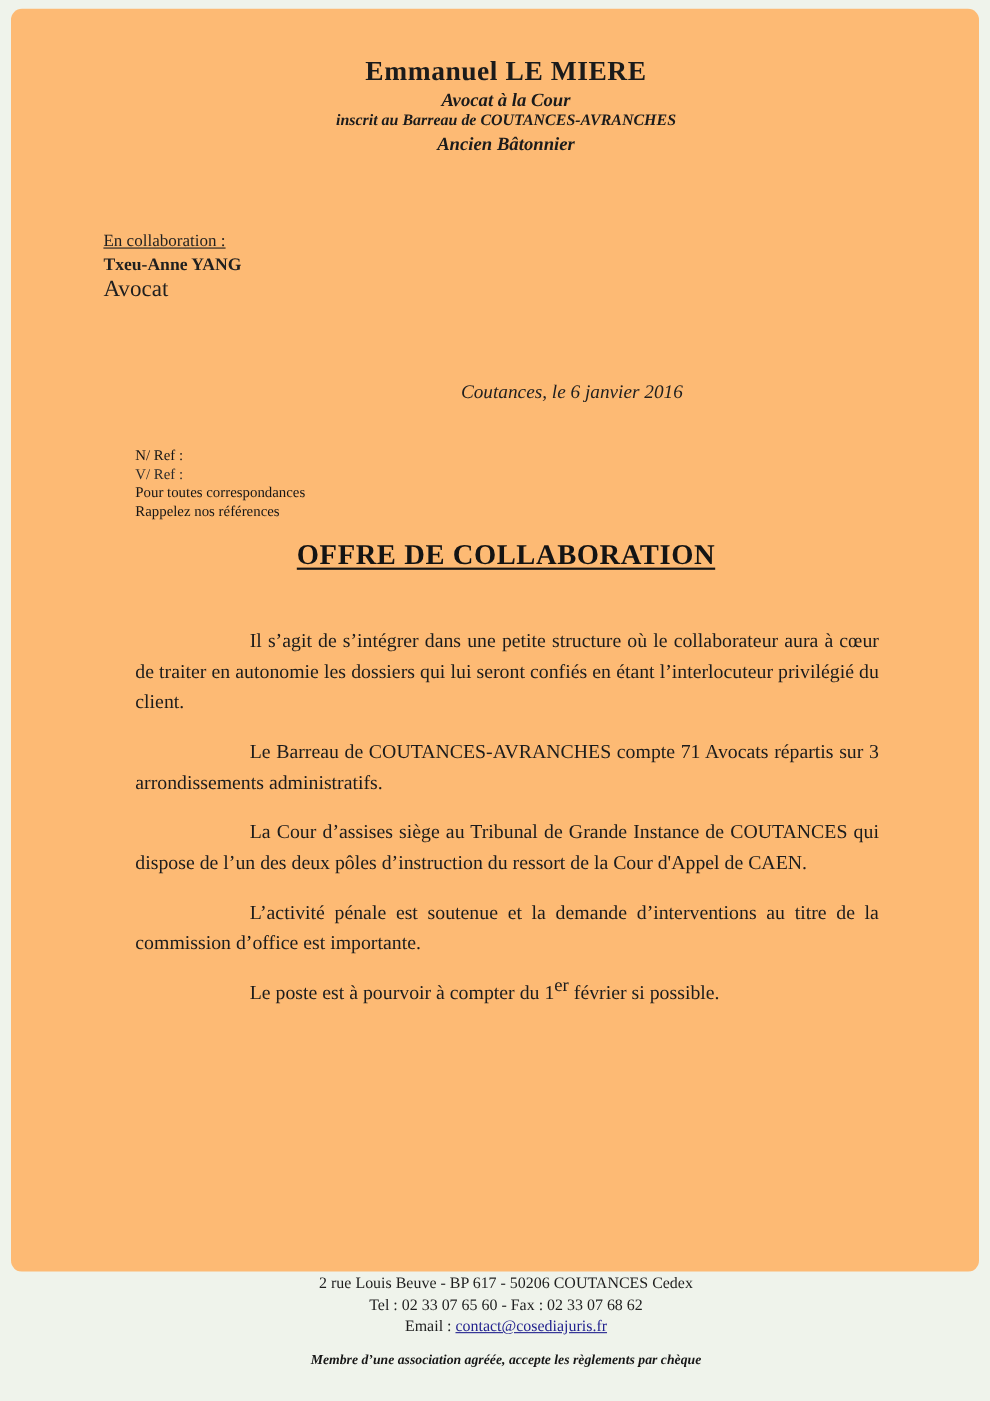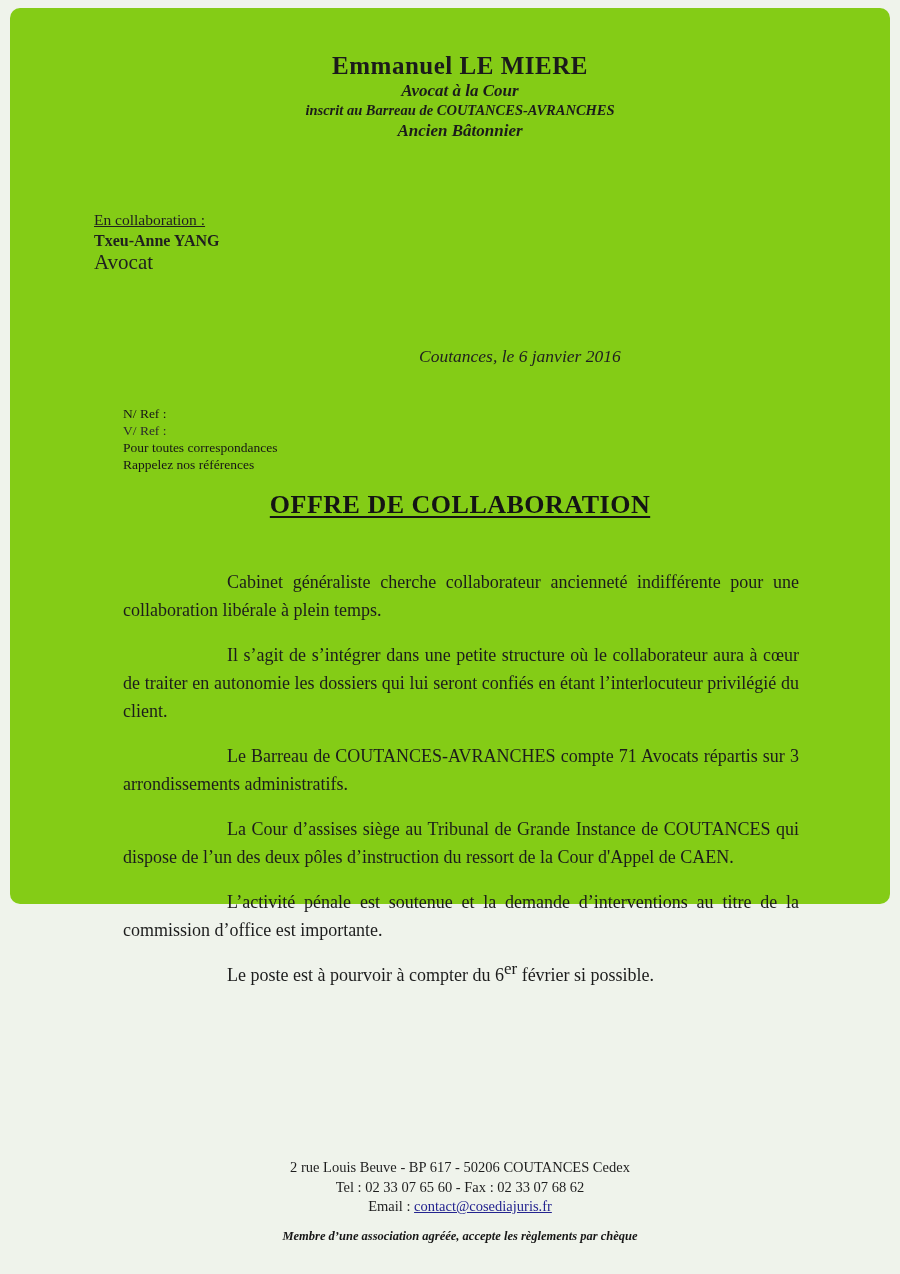--- a/index.html
+++ b/index.html
@@ -13,22 +13,22 @@
     width: 900px;
     height: 1274px;
     background: #eff3eb;
     overflow: hidden;
   }
   .page {
     position: absolute;
     left: 10px;
     top: 8px;
     width: 880px;
-    height: 896px;
-    background: #84cc16;
+    height: 1148px;
+    background: #fdba74;
     border-radius: 10px;
   }
   .abs { position: absolute; }
 
   
   .letterhead {
     left: 0; top: 44px; width: 900px;
     text-align: center;
     color: #1b1b1b;
   }
@@ -174,26 +174,25 @@
       <div class="ref-line normal">V/ Ref :</div>
       <div class="ref-line">Pour toutes correspondances</div>
       <div class="ref-line">Rappelez nos références</div>
     </div>
 
     <div class="abs doc-title">
       <span>OFFRE DE COLLABORATION</span>
     </div>
 
     <div class="abs body-text">
-      <p>Cabinet généraliste cherche collaborateur ancienneté indifférente pour une collaboration libérale à plein temps.</p>
       <p>Il s’agit de s’intégrer dans une petite structure où le collaborateur aura à cœur de traiter en autonomie les dossiers qui lui seront confiés en étant l’interlocuteur privilégié du client.</p>
       <p>Le Barreau de COUTANCES-AVRANCHES compte 71 Avocats répartis sur 3 arrondissements administratifs.</p>
       <p>La Cour d’assises siège au Tribunal de Grande Instance de COUTANCES qui dispose de l’un des deux pôles d’instruction du ressort de la Cour d'Appel de CAEN.</p>
       <p>L’activité pénale est soutenue et la demande d’interventions au titre de la commission d’office est importante.</p>
-      <p class="last"><span>Le poste est à pourvoir à compter du 6</span><sup>er</sup><span> février si possible.</span></p>
+      <p class="last"><span>Le poste est à pourvoir à compter du 1</span><sup>er</sup><span> février si possible.</span></p>
     </div>
 
     <div class="abs footer">
       <div>2 rue Louis Beuve - BP 617 - 50206 COUTANCES Cedex</div>
       <div>Tel : 02 33 07 65 60 - Fax : 02 33 07 68 62</div>
       <div><span>Email : </span><a href="#">contact@cosediajuris.fr</a></div>
     </div>
 
     <div class="abs membership">Membre d’une association agréée, accepte les règlements par chèque</div>
   </div>

